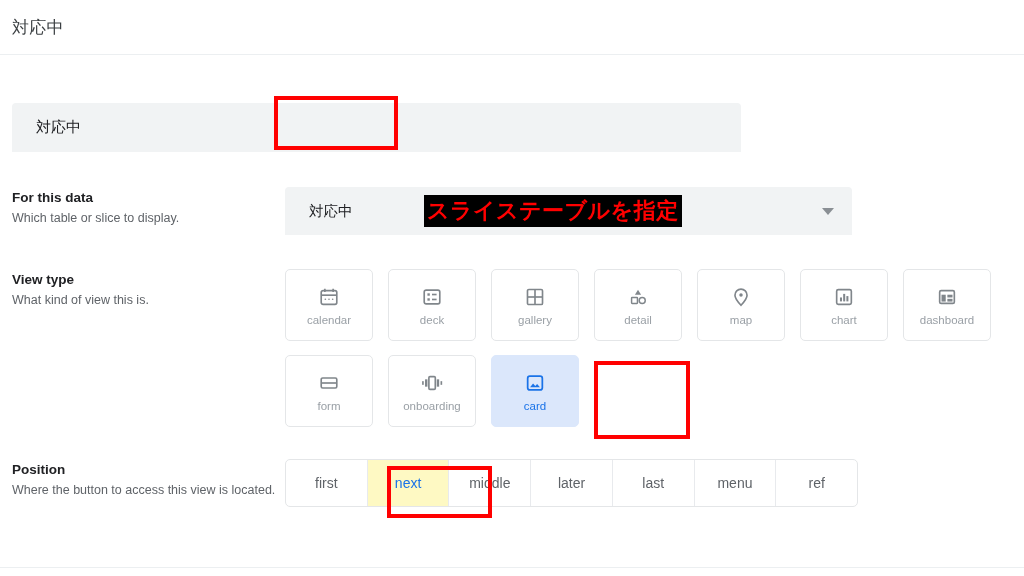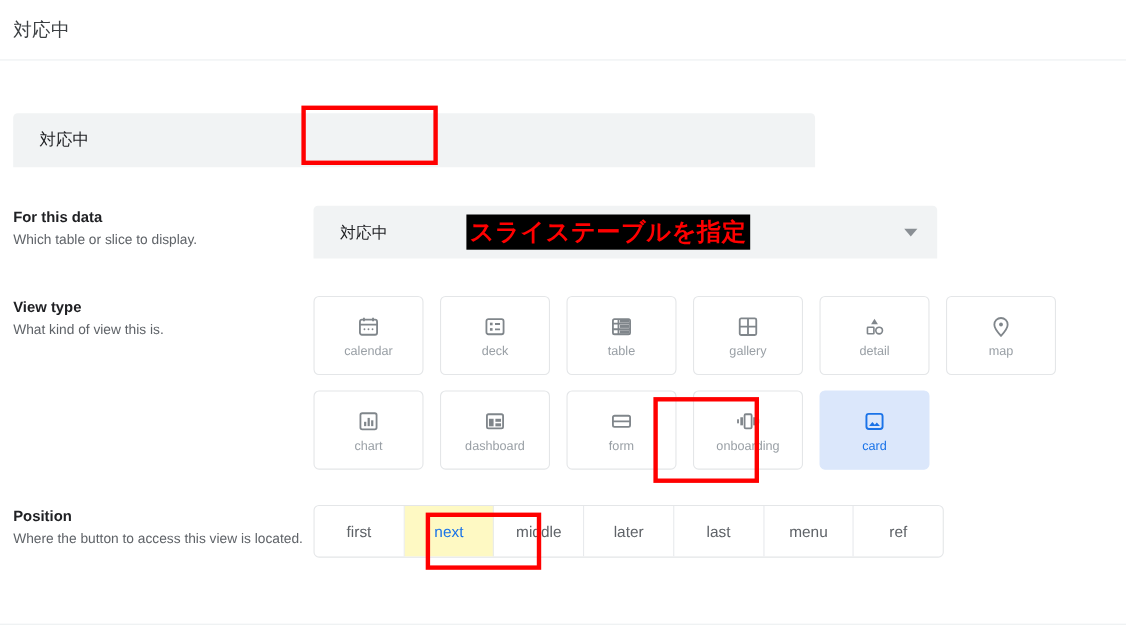--- a/index.html
+++ b/index.html
@@ -112,21 +112,21 @@
 
   
   .row-viewtype{margin-top:34px;}
   .tilegrid{
     display:flex;
     flex-wrap:wrap;
     gap:14px 15px;
     width:742px;
   }
   .tile{
-    width:100px;height:72px;
+    width:88px;height:72px;
     border:1px solid #e4e6e8;
     border-radius:5px;
     background:#fff;
     display:flex;
     flex-direction:column;
     align-items:center;
     justify-content:center;
     box-sizing:border-box;
   }
   .tile .ticon{
@@ -246,34 +246,20 @@
             <rect x="3.5" y="4.5" width="17" height="15" rx="2"></rect>
             <rect x="7" y="8" width="2.6" height="2.6" fill="currentColor" stroke="none"></rect>
             <rect x="7" y="13.4" width="2.6" height="2.6" fill="currentColor" stroke="none"></rect>
             <line x1="12" y1="9.3" x2="17" y2="9.3"></line>
             <line x1="12" y1="14.7" x2="17" y2="14.7"></line>
           </svg>
         </span>
         <span class="tlabel">deck</span>
       </div>
 
-      <div class="tile">
-        <span class="ticon">
-          <svg width="22" height="22" viewBox="0 0 24 24" fill="none" stroke="currentColor" stroke-width="1.8">
-            <rect x="3.5" y="4.5" width="17" height="15" rx="1.6"></rect>
-            <line x1="3.5" y1="9" x2="20.5" y2="9"></line>
-            <line x1="3.5" y1="14.5" x2="20.5" y2="14.5"></line>
-            <line x1="9" y1="4.5" x2="9" y2="19.5"></line>
-            <rect x="10.5" y="10" width="9" height="3.2" fill="currentColor" stroke="none"></rect>
-            <rect x="10.5" y="15.6" width="9" height="3.2" fill="currentColor" stroke="none"></rect>
-            <rect x="10.5" y="5.2" width="9" height="2.8" fill="currentColor" stroke="none"></rect>
-          </svg>
-        </span>
-        <span class="tlabel">table</span>
-      </div>
 
       <div class="tile">
         <span class="ticon">
           <svg width="22" height="22" viewBox="0 0 24 24" fill="none" stroke="currentColor" stroke-width="1.8">
             <rect x="3.8" y="3.8" width="16.4" height="16.4" rx="1.5"></rect>
             <line x1="12" y1="3.8" x2="12" y2="20.2"></line>
             <line x1="3.8" y1="12" x2="20.2" y2="12"></line>
           </svg>
         </span>
         <span class="tlabel">gallery</span>

